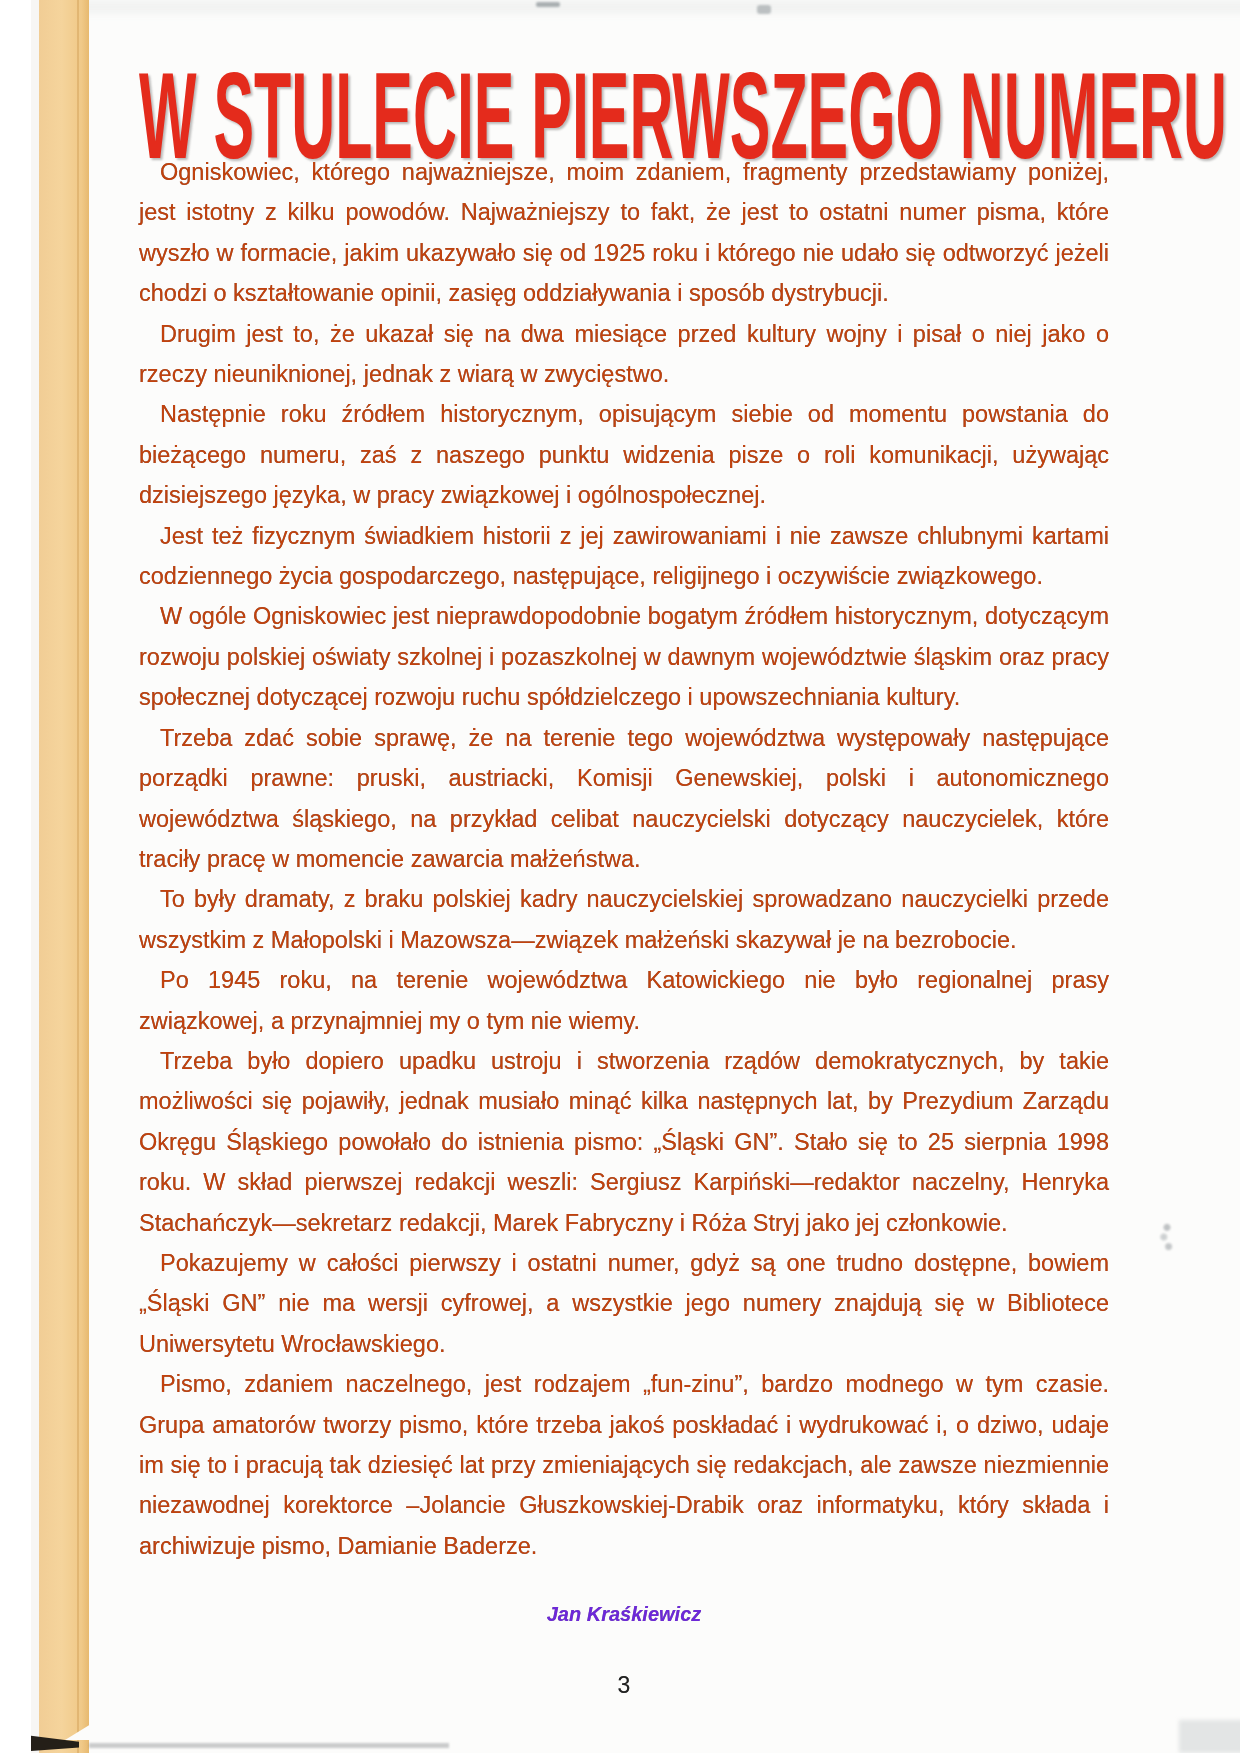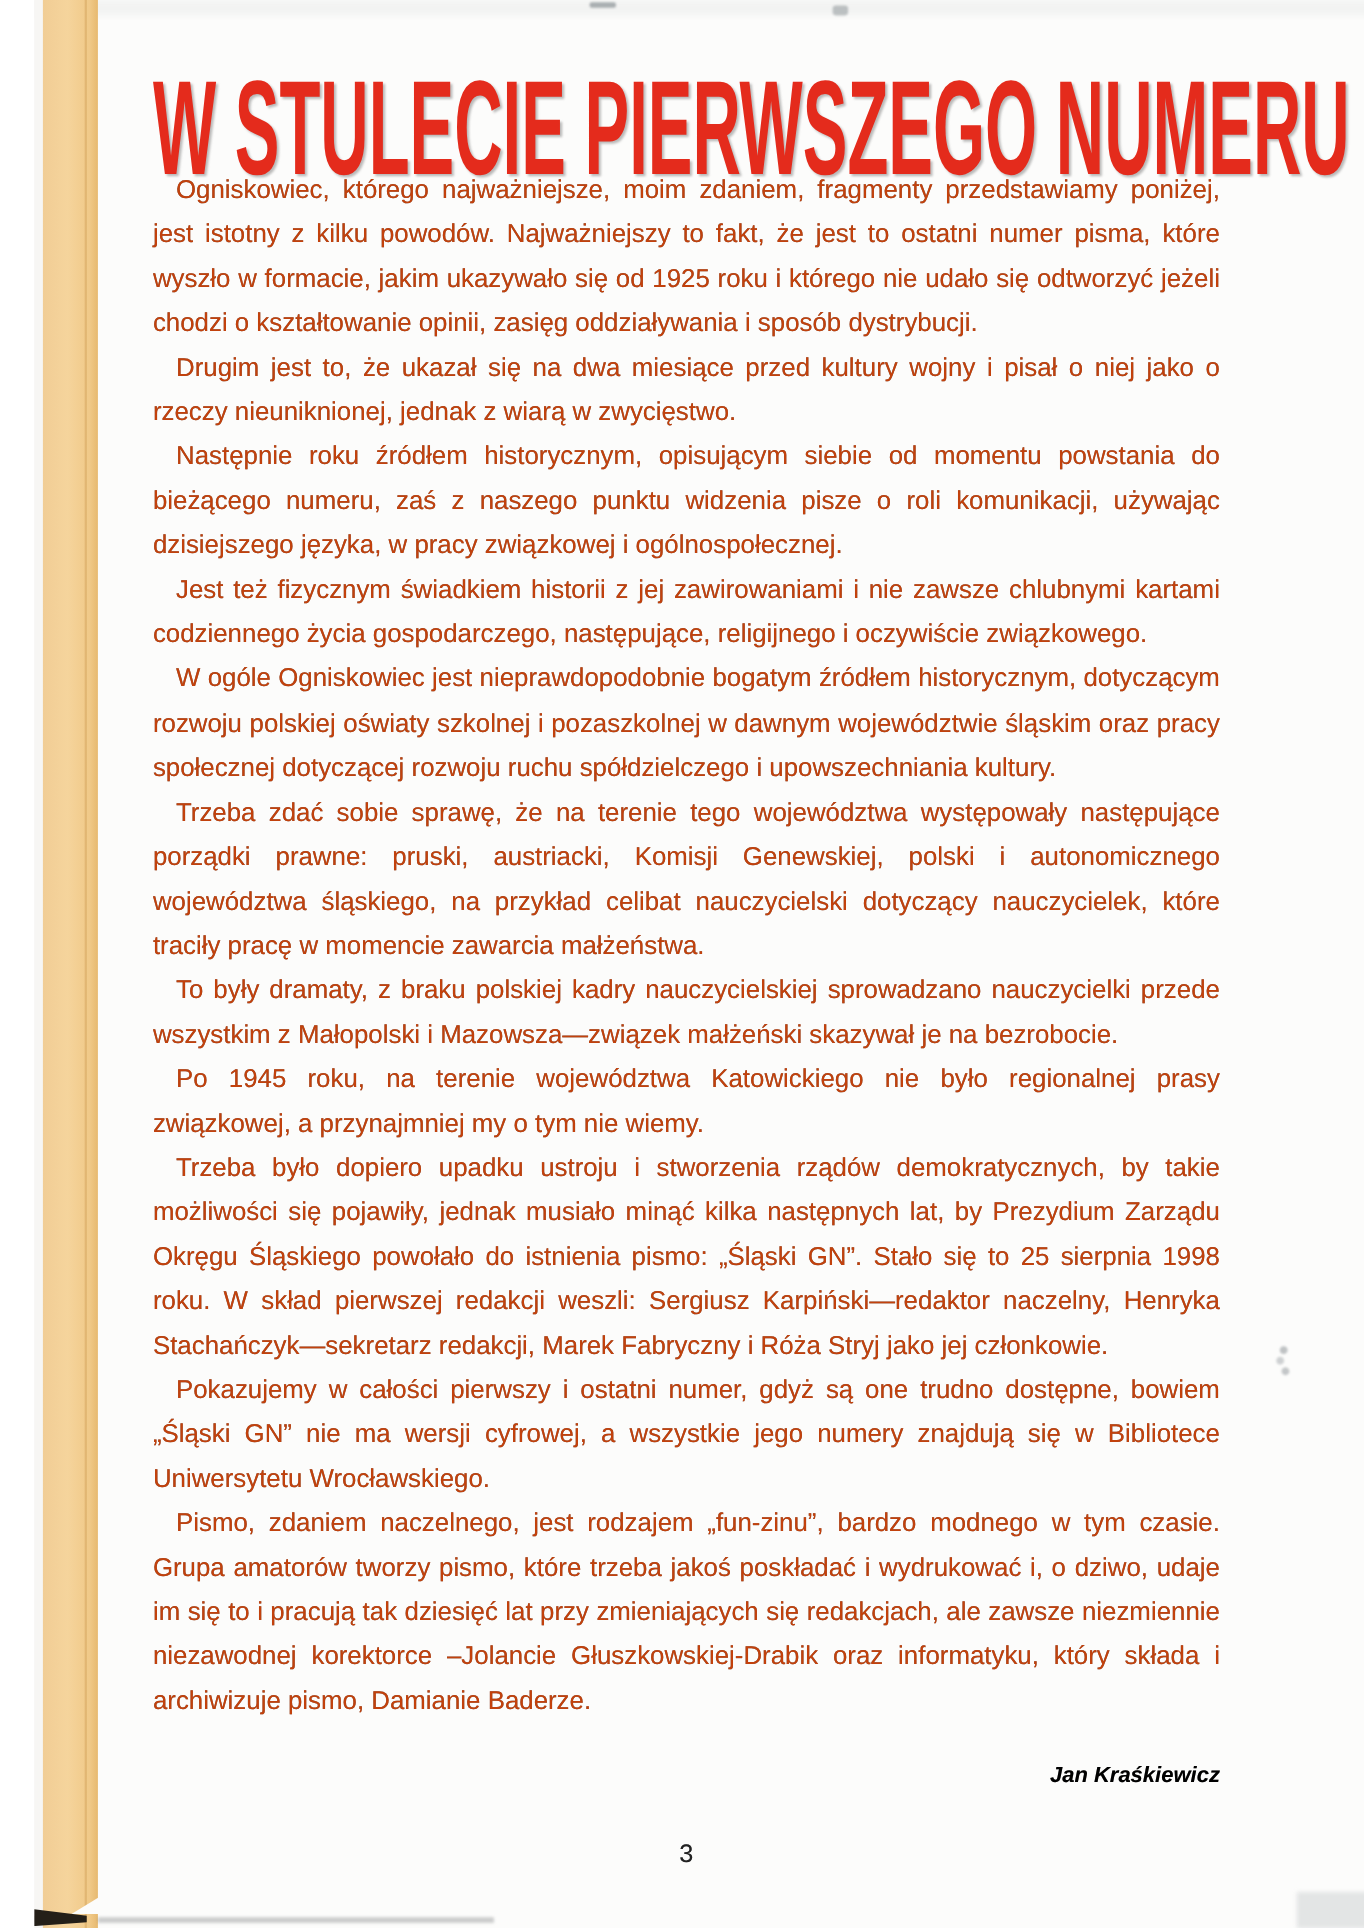--- a/index.html
+++ b/index.html
@@ -82,22 +82,22 @@
     position:absolute;left:108px;top:152px;width:970px;
     font-size:23.5px;line-height:40.4px;color:#c2410c;
     text-align:justify;
   }
   .article-body p{
     margin:0;text-indent:21px;
     text-shadow:0 0 0.5px rgba(25,25,25,0.6);
   }
   .author{
     position:absolute;left:108px;top:1603px;width:970px;
-    text-align:right;
-    font-size:20px;font-weight:bold;font-style:italic;color:#000000;
+    text-align:center;
+    font-size:20px;font-weight:bold;font-style:italic;color:#6d28d9;
     text-shadow:0 0 0.4px rgba(25,25,25,0.5);
   }
   .pagenum{
     position:absolute;left:108px;top:1672px;width:970px;
     text-align:center;font-size:23px;color:#222;
     text-shadow:0 0 0.4px rgba(25,25,25,0.5);
   }
 </style>
 </head>
 <body>

